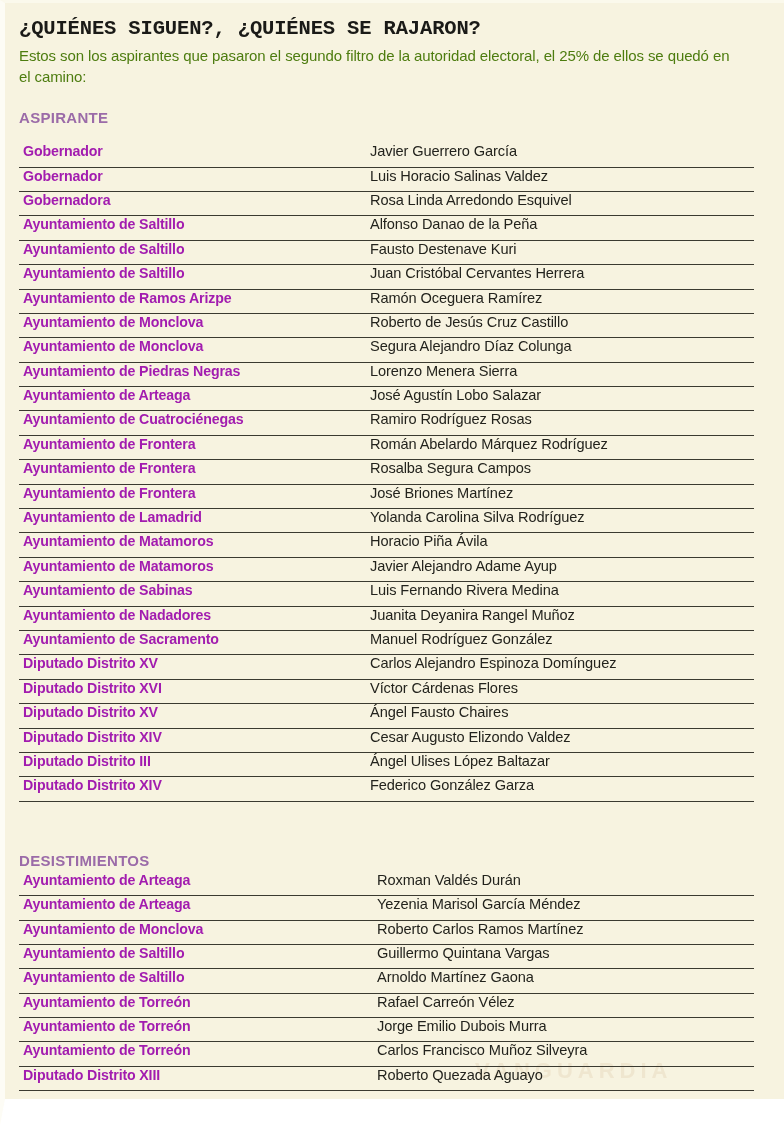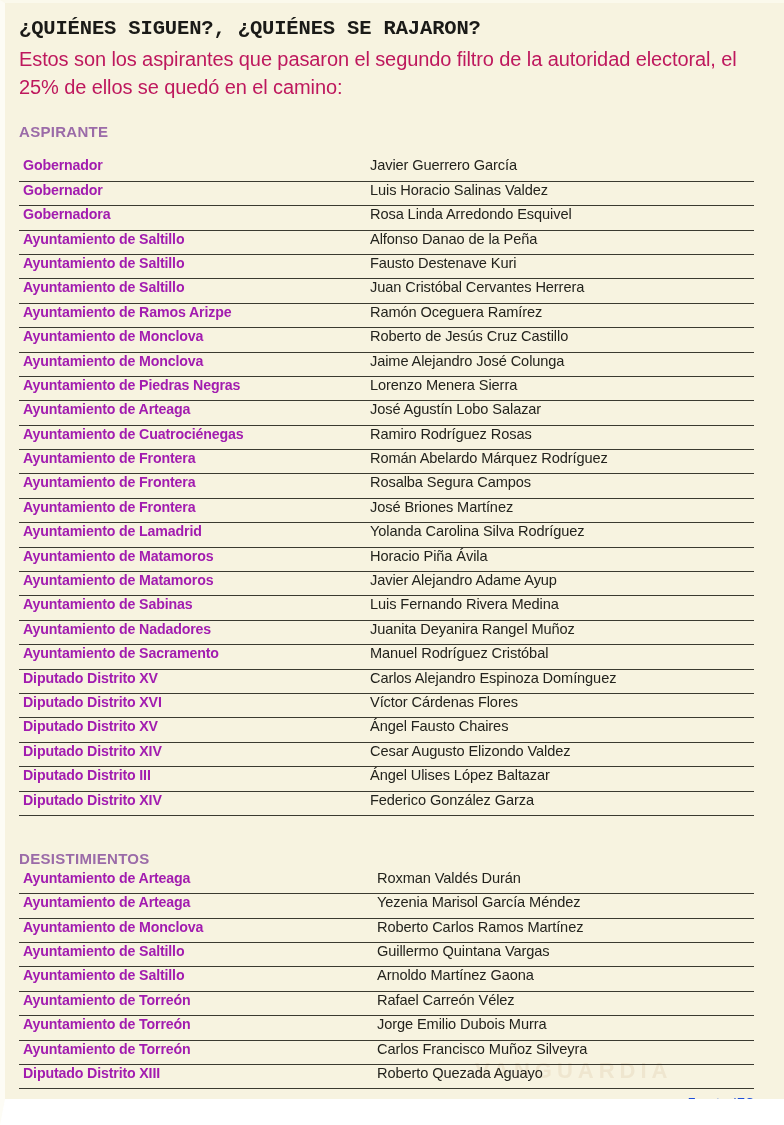--- a/index.html
+++ b/index.html
@@ -57,43 +57,43 @@
     letter-spacing: -0.15px;
     color: #1a1a17;
     line-height: 1.2;
     position: relative;
     z-index: 2;
     font-family: Liberation Mono, monospace;
   }
 
   .deck {
     margin: 0;
-    font-size: 20px;
+    font-size: 15px;
     line-height: 1.42;
-    color: #be185d;
+    color: #4d7c0f;
     max-width: 722px;
     letter-spacing: -0.1px;
     position: relative;
     z-index: 2;
   }
 
   
   .section-title {
     font-size: 15px;
     font-weight: 700;
     color: #9b6ba8;
     letter-spacing: 0.3px;
     margin: 0;
     padding: 0;
     position: relative;
     z-index: 2;
   }
 
   #aspirante-title { margin-top: 22px; margin-bottom: 17px; }
-  #desistimientos-title { margin-top: 0; margin-bottom: 3px; }
+  #desistimientos-title { margin-top: 16px; margin-bottom: 3px; }
 
   
   .rows {
     position: relative;
     z-index: 2;
     width: 735px;
   }
 
   .row {
     display: flex;
@@ -180,21 +180,21 @@
         <div class="row">
           <div class="cell-role">Ayuntamiento de Ramos Arizpe</div>
           <div class="cell-name">Ramón Oceguera Ramírez</div>
         </div>
         <div class="row">
           <div class="cell-role">Ayuntamiento de Monclova</div>
           <div class="cell-name">Roberto de Jesús Cruz Castillo</div>
         </div>
         <div class="row">
           <div class="cell-role">Ayuntamiento de Monclova</div>
-          <div class="cell-name">Jaime Alejandro José Colunga</div>
+          <div class="cell-name">Segura Alejandro Díaz Colunga</div>
         </div>
         <div class="row">
           <div class="cell-role">Ayuntamiento de Piedras Negras</div>
           <div class="cell-name">Lorenzo Menera Sierra</div>
         </div>
         <div class="row">
           <div class="cell-role">Ayuntamiento de Arteaga</div>
           <div class="cell-name">José Agustín Lobo Salazar</div>
         </div>
         <div class="row">
@@ -228,21 +228,21 @@
         <div class="row">
           <div class="cell-role">Ayuntamiento de Sabinas</div>
           <div class="cell-name">Luis Fernando Rivera Medina</div>
         </div>
         <div class="row">
           <div class="cell-role">Ayuntamiento de Nadadores</div>
           <div class="cell-name">Juanita Deyanira Rangel Muñoz</div>
         </div>
         <div class="row">
           <div class="cell-role">Ayuntamiento de Sacramento</div>
-          <div class="cell-name">Manuel Rodríguez Cristóbal</div>
+          <div class="cell-name">Manuel Rodríguez González</div>
         </div>
         <div class="row">
           <div class="cell-role">Diputado Distrito XV</div>
           <div class="cell-name">Carlos Alejandro Espinoza Domínguez</div>
         </div>
         <div class="row">
           <div class="cell-role">Diputado Distrito XVI</div>
           <div class="cell-name">Víctor Cárdenas Flores</div>
         </div>
         <div class="row">

